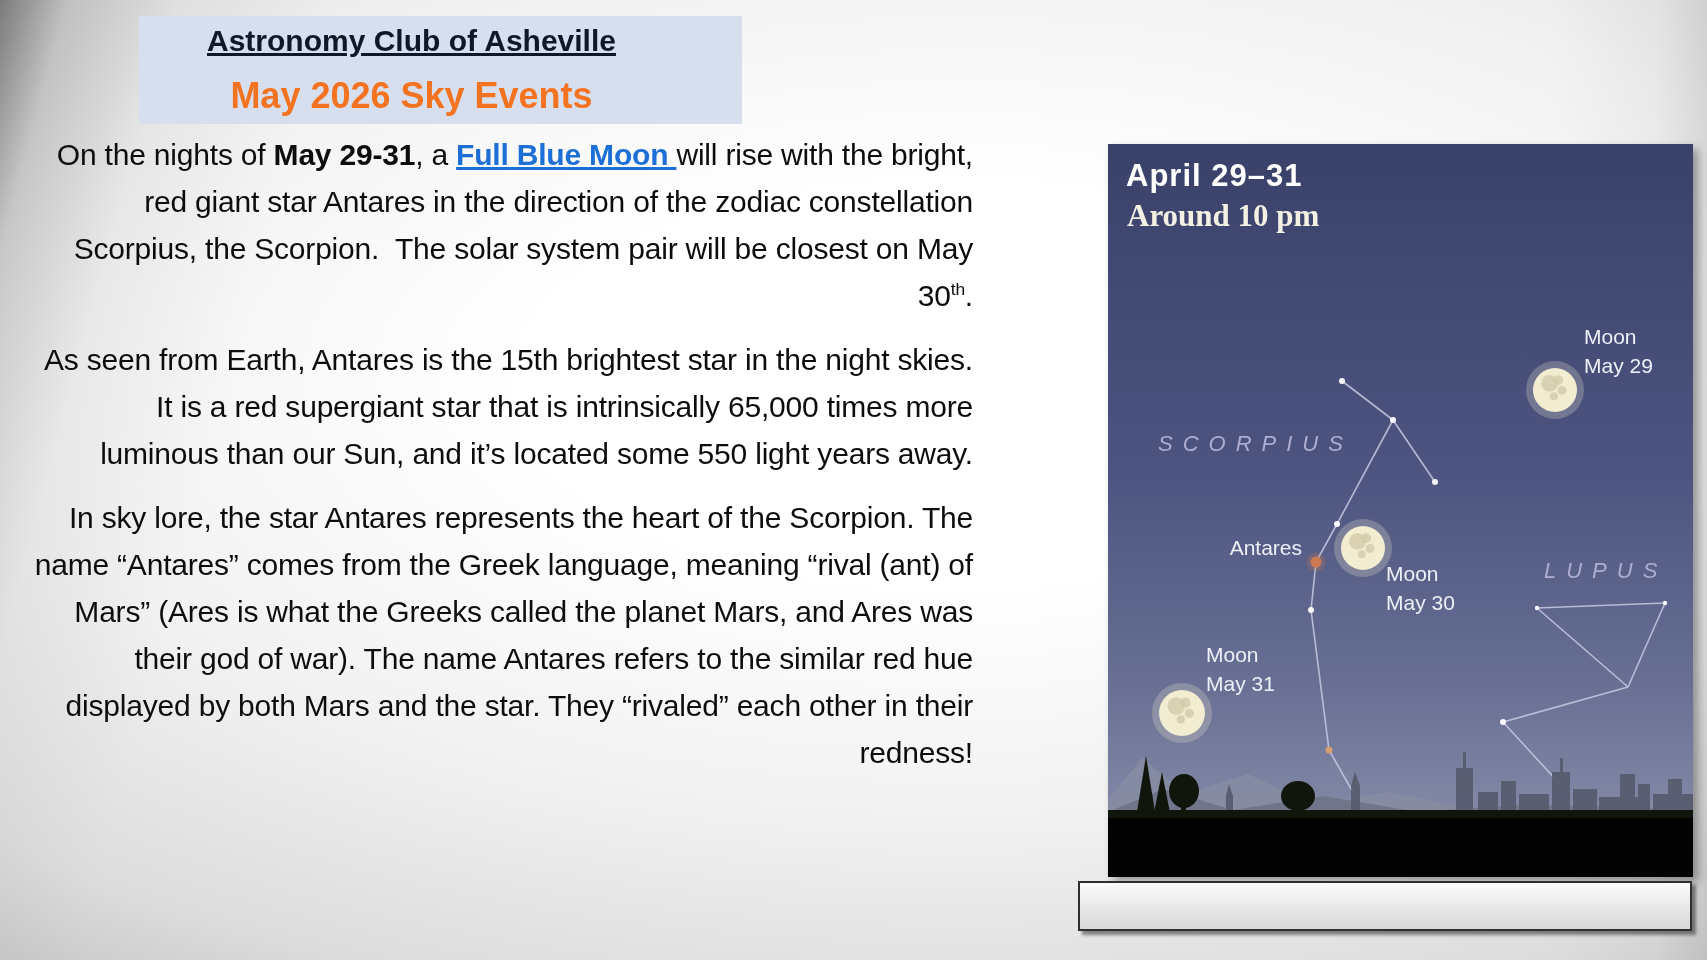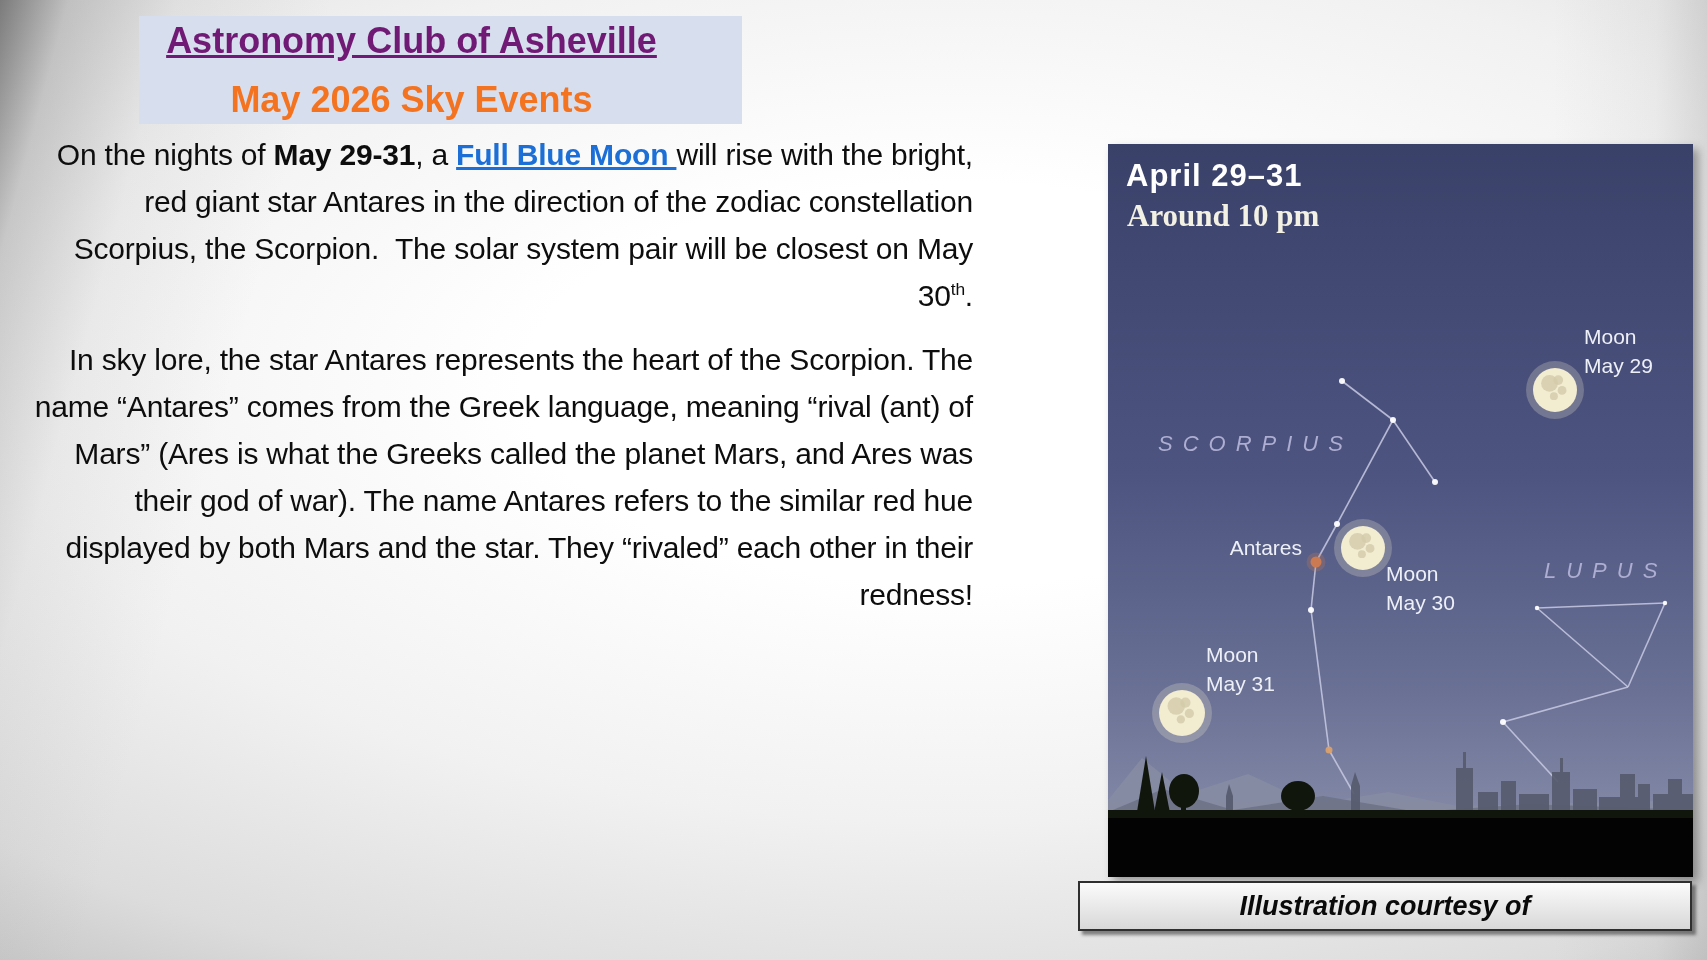--- a/index.html
+++ b/index.html
@@ -10,21 +10,21 @@
       linear-gradient(105deg, rgba(55,55,55,.60) 0%, rgba(110,110,110,.30) 3.5%, rgba(160,160,160,.12) 9%, rgba(255,255,255,0) 17%),
       linear-gradient(270deg, rgba(120,120,120,.22) 0%, rgba(160,160,160,.10) 3%, rgba(255,255,255,0) 9%),
       radial-gradient(ellipse 115% 95% at 56% 40%, #ffffff 22%, #f1f1f1 48%, #dcdcdc 70%, #b7b7b7 88%, #979797 100%);
   }
   
   .header-box{
     position:absolute; left:139px; top:16px; width:603px; height:108px;
     background:#d7dfee; display:flex; flex-direction:column; justify-content:center;
     align-items:center; padding-right:58px; box-sizing:border-box;
   }
-  .club-link{ color:#701a75; font-weight:700; font-size:36px; text-decoration:underline; cursor:pointer;}
+  .club-link{ color:#0f172a; font-weight:700; font-size:30px; text-decoration:underline; cursor:pointer;}
   .sky-events{ color:#f47320; font-weight:700; font-size:36px; margin-top:17px;}
   
   .page-title{
     position:absolute; left:700px; top:46px; width:840px; text-align:center;
     font-family:"Liberation Serif", serif; font-weight:700; font-size:46px;
     color:#4788ad; letter-spacing:.5px; margin:0;
   }
   
   .body-text{ position:absolute; left:33px; top:131px; width:940px; color:#0d0d0d;text-align:right;}
   .body-text p{ font-size:30px; line-height:47px; letter-spacing:-0.2px; margin:0 0 17px 0;}
@@ -66,20 +66,21 @@
 <div class="slide">
 
   <div class="header-box">
     <a class="club-link">Astronomy Club of Asheville</a>
     <div class="sky-events">May 2026 Sky Events</div>
   </div>
 
 
   <div class="body-text">
     <p><span>On the nights of </span><span class="b">May 29-31</span><span>, a </span><span class="lnk">Full Blue Moon </span><span>will rise with the bright, red giant star Antares in the direction of the zodiac constellation Scorpius, the Scorpion.&nbsp; The solar system pair will be closest on May 30</span><sup>th</sup><span>.</span></p>
+    <p><span>As seen from Earth, Antares is the 15th brightest star in the night skies. It is a red supergiant star that is intrinsically 65,000 times more luminous than our Sun, and it’s located some 550 light years away.</span></p>
     <p><span>In sky lore, the star Antares represents the heart of the Scorpion. The name “Antares” comes from the Greek language, meaning “rival (ant) of Mars” (Ares is what the Greeks called the planet Mars, and Ares was their god of war). The name Antares refers to the similar red hue displayed by both Mars and the star. They “rivaled” each other in their redness!</span></p>
   </div>
 
   <div class="sky-chart">
     <svg id="sky-svg" width="585" height="733" viewBox="0 0 585 733" xmlns="http://www.w3.org/2000/svg">
       <defs>
         <linearGradient id="skyGrad" x1="0" y1="0" x2="0" y2="1">
           <stop offset="0" stop-color="#3a4169"></stop>
           <stop offset="0.45" stop-color="#4d5480"></stop>
           <stop offset="0.75" stop-color="#6a7195"></stop>
@@ -183,16 +184,15 @@
         <rect x="0" y="666" width="585" height="10"></rect>
       </g>
       <rect x="0" y="674" width="585" height="59" fill="#030303"></rect>
     </svg>
 
     <div class="chart-heading">April 29–31</div>
     <div class="chart-subheading">Around 10 pm</div>
   </div>
 
   <div class="caption-bar">
-    <span>Illustration courtesy of </span>
   </div>
 
 </div>
 
 </body></html>

